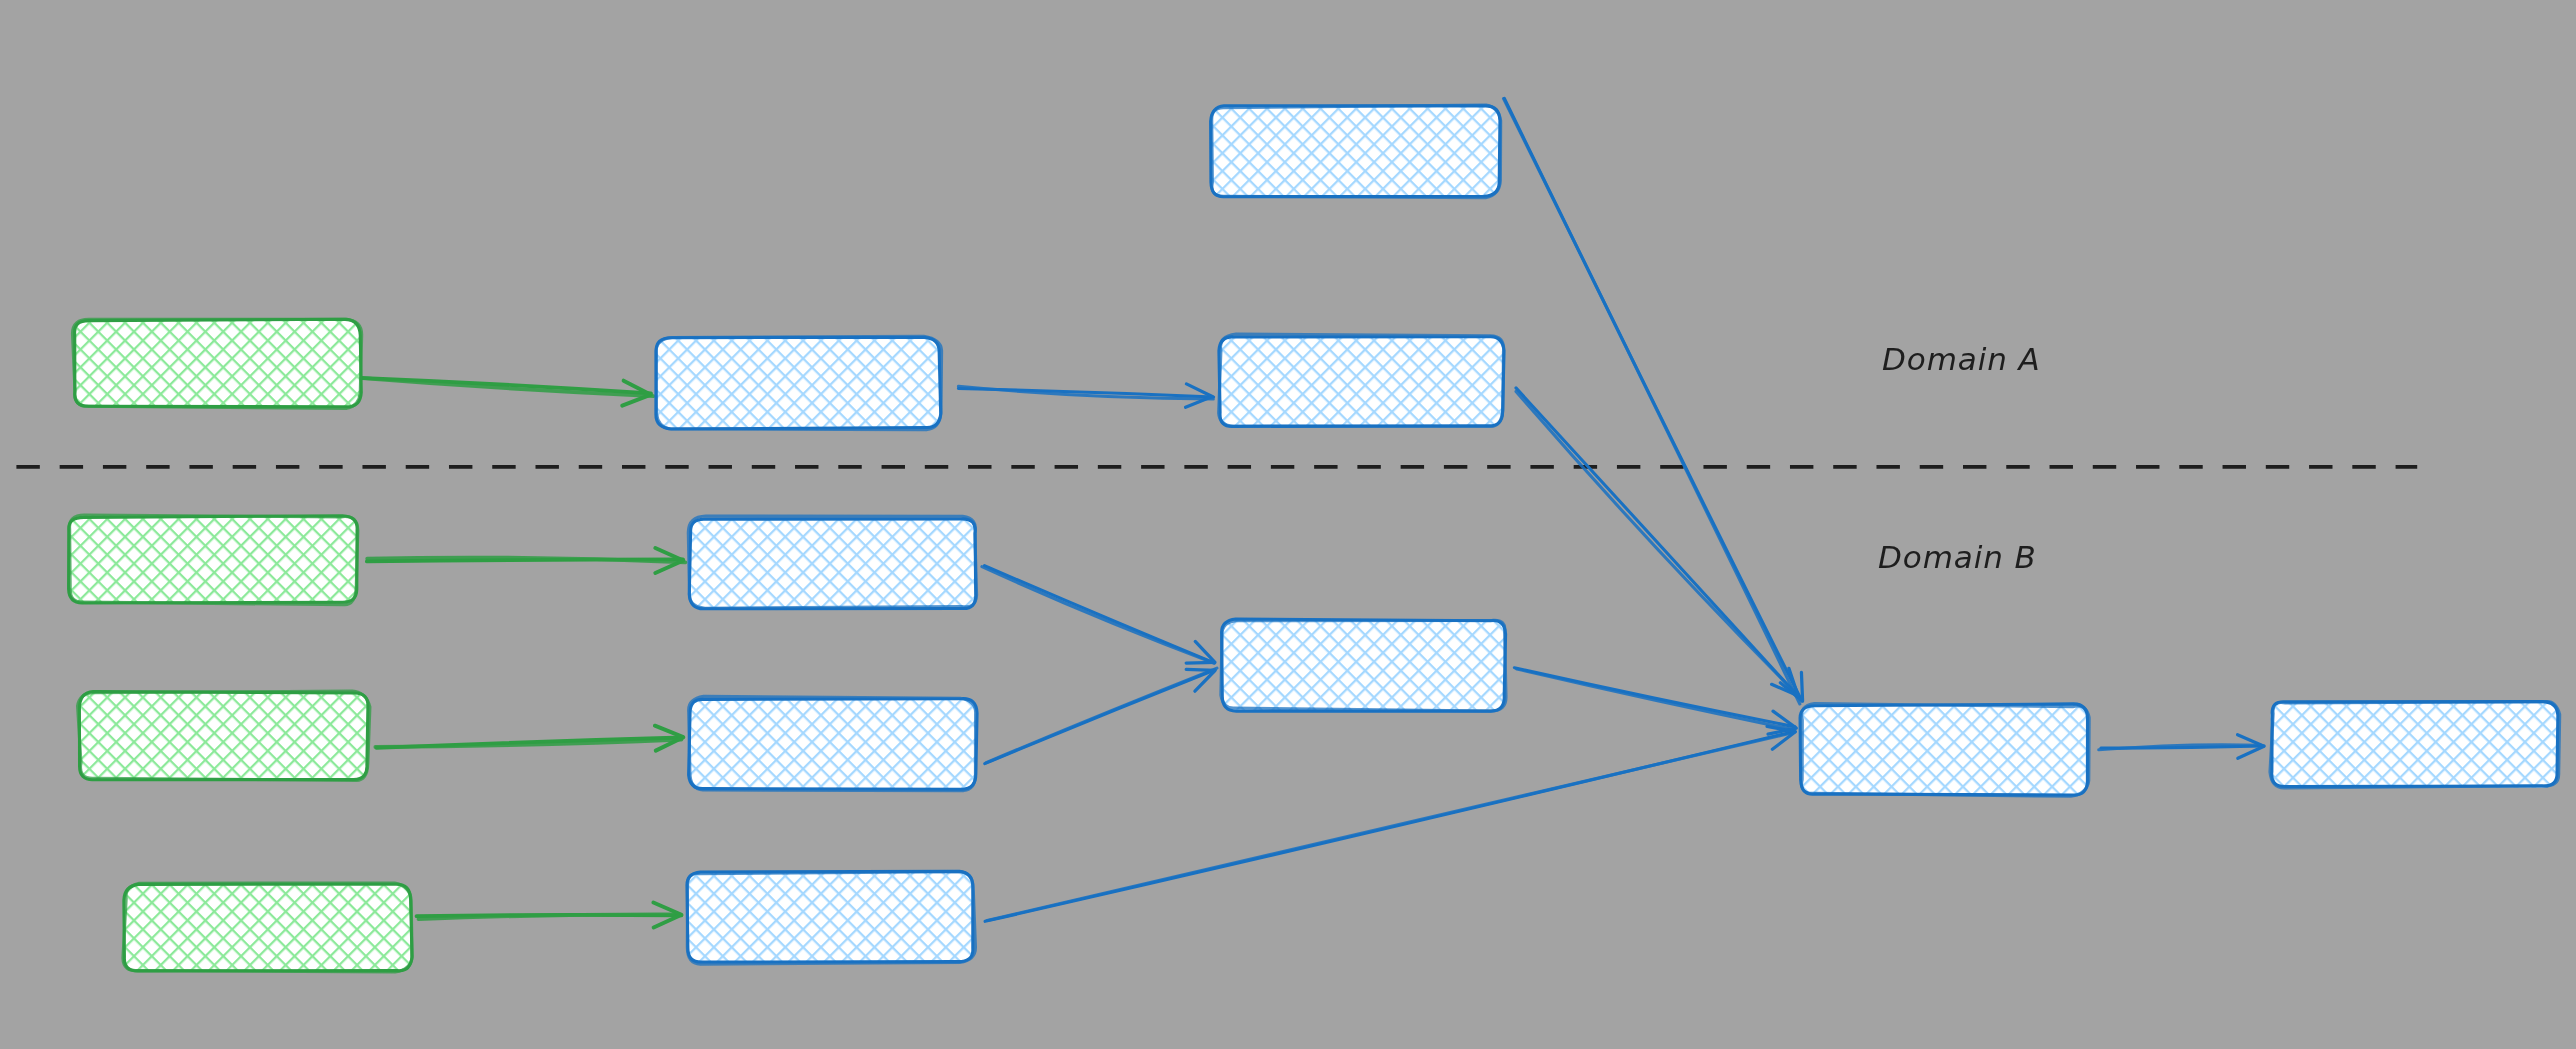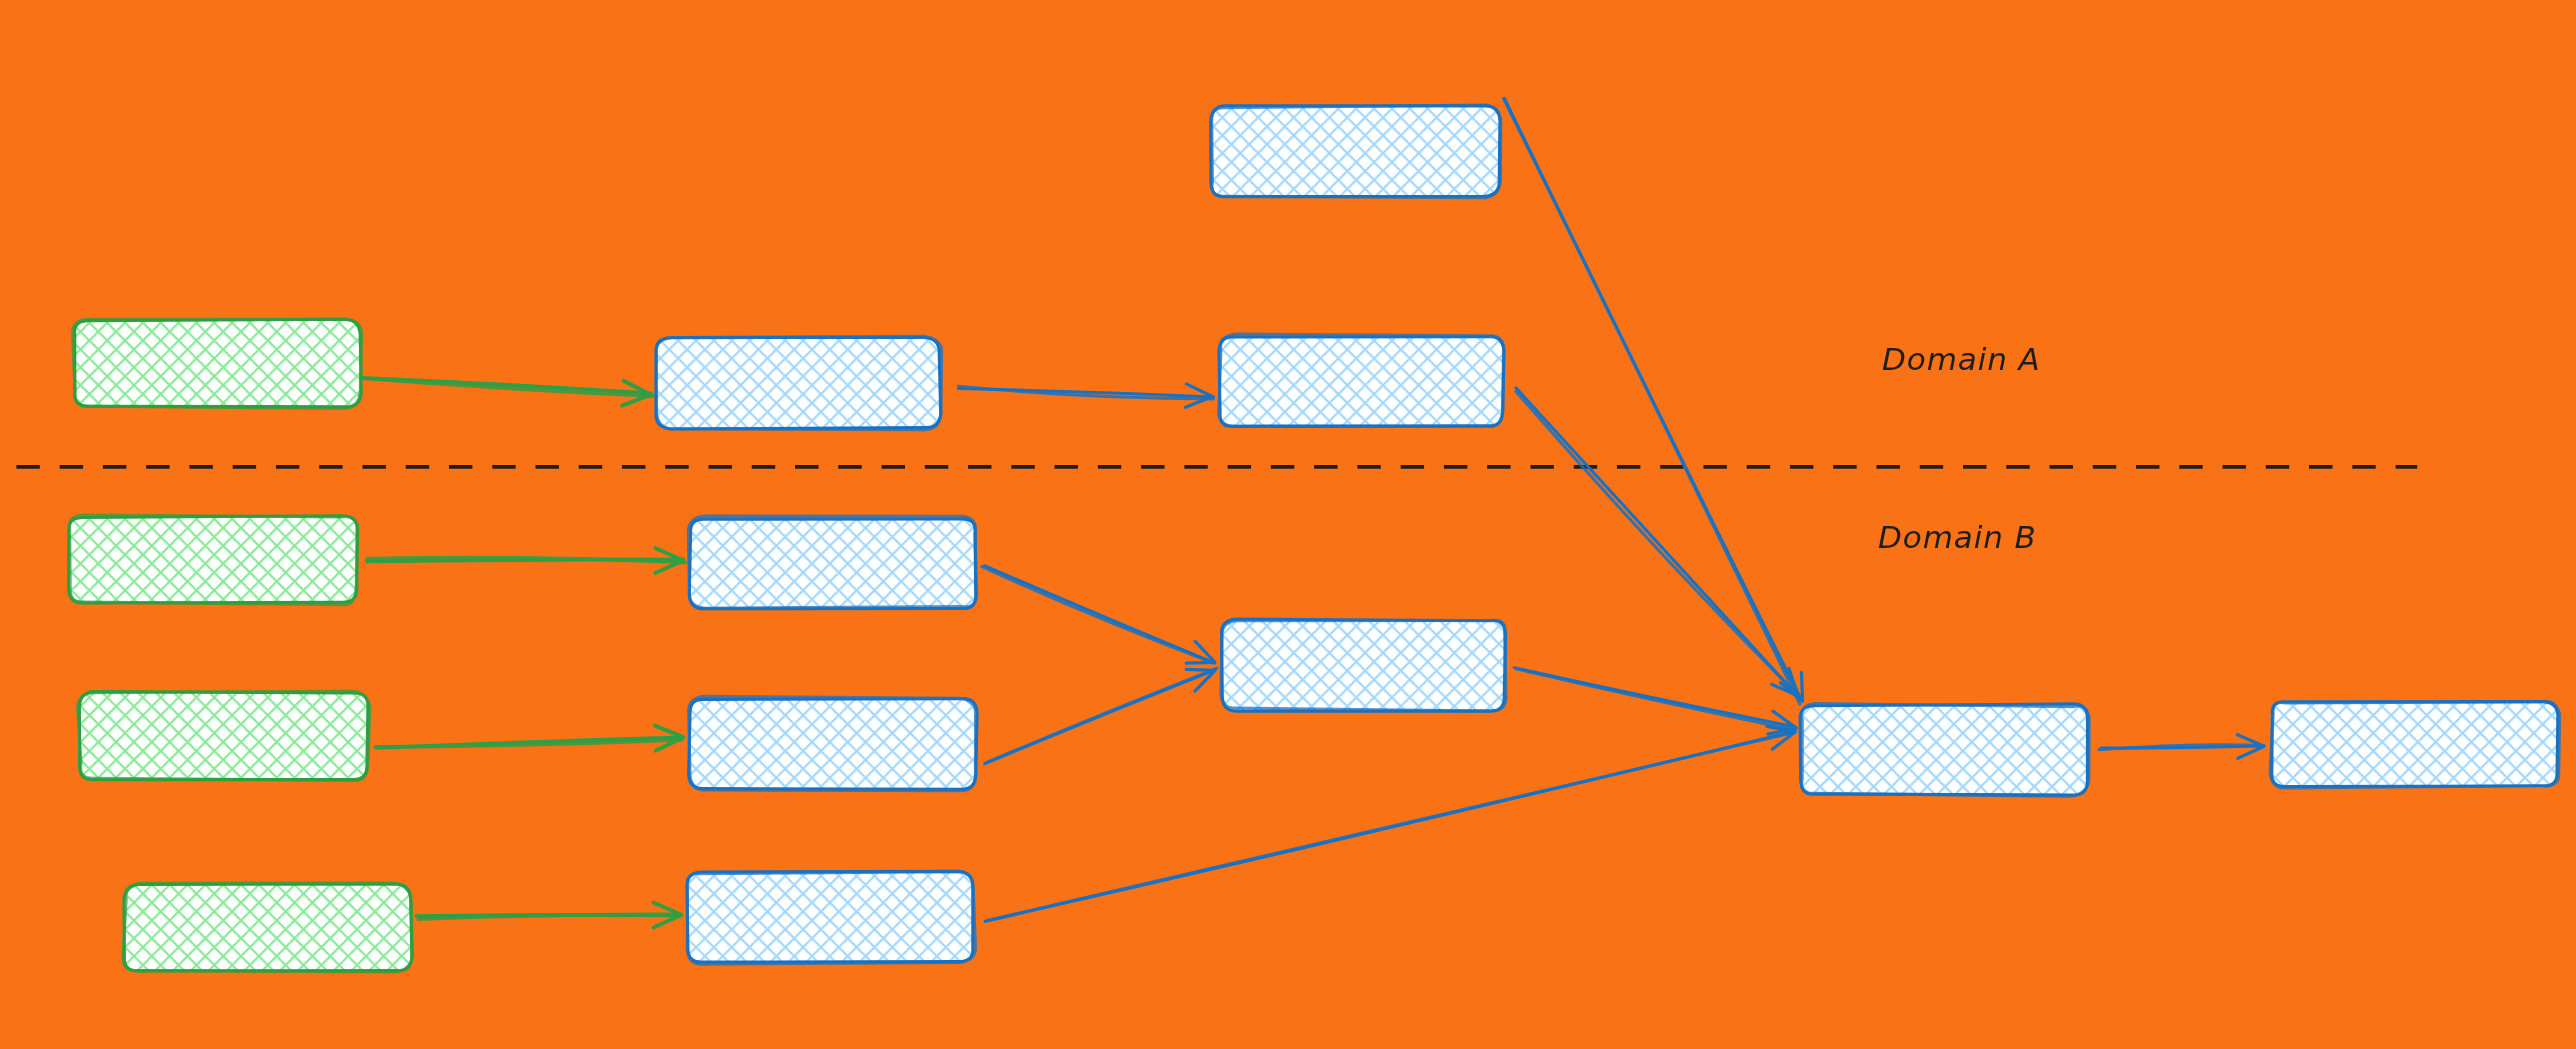--- a/index.html
+++ b/index.html
@@ -1,17 +1,17 @@
 <!DOCTYPE html>
 <html style="font-size:14.4px"><head>
 <meta charset="utf-8">
 <style>
   html,body{margin:0;padding:0;background:#ffffff;}
   body{font-family:"DejaVu Sans", sans-serif;}
-  #stage{position:relative;width:2576px;height:1049px;background:#f97316;overflow:hidden;}
+  #stage{position:relative;width:2576px;height:1049px;background:#a3a3a3;overflow:hidden;}
   #stage svg{position:absolute;left:0;top:0;width:2576px;height:1049px;}
   .domain-label{
     position:absolute;
     font-family:"DejaVu Sans", sans-serif;
     font-size:31px;
     font-style:italic;
     letter-spacing:0.9px;
     color:#1e1e1e;
     white-space:nowrap;
     user-select:none;
@@ -163,16 +163,16 @@
         <g>
           <path d="M 2535.6214197160775 778.2186449055647 L 2822.4087686544326 777.6232728960101 Q 2838.442383099181 778.6379798895856 2837.724938392884 793.7631181719541 L 2837.998542213812 856.9070283893063 Q 2838.6222389227814 873.5908485419075 2822.2839746480267 873.7340074546328 L 2535.3426614762016 872.389465570538 Q 2519.9661720279446 872.9358070376961 2520.5940171248253 857.319311142489 L 2519.4598064423817 793.3839504719637 Q 2520.697898102504 777.6001991273836 2535.6214197160775 778.2186449055647 Z" fill="url(#hatch-blue)" stroke="none"></path>
           <path d="M 2536.44682884293 778.8326778421331 L 2821.1230312348916 778.5481137045417 Q 2837.2430240316517 779.001354456973 2838.056968403448 793.442138004602 L 2837.142226123969 857.4614015348542 Q 2837.7871759419268 871.9063905716438 2822.5242383964937 872.2592840196841 L 2535.2702727081582 872.7182960991368 Q 2518.8785197019943 872.7431950096708 2520.749537516548 856.2084653856272 L 2521.084557224384 792.8085112571756 Q 2520.0949640756917 776.9874994278828 2536.44682884293 778.8326778421331 Z" fill="none" stroke="#1971c2" stroke-width="3.4" stroke-linecap="round" stroke-linejoin="round" opacity="1"></path>
           <path d="M 2535.6020513067033 779.9903432866513 L 2824.1471525213433 778.7061559691588 Q 2835.6117537796554 777.0298803716106 2840.118391229826 792.6657064442829 L 2839.0132995144527 857.9955970779972 Q 2839.4638011950365 874.1865840928566 2820.1025306704 871.8082925325298 L 2534.245441627803 874.3065829771136 Q 2520.4988262190013 874.3839992540813 2518.5976741795416 856.7545209417839 L 2522.2232053778243 791.6193548202605 Q 2520.4030162824333 777.0079036719203 2535.6020513067033 779.9903432866513 Z" fill="none" stroke="#1971c2" stroke-width="3.4" stroke-linecap="round" stroke-linejoin="round" opacity="0.75"></path>
         </g>
       </g>
   </svg>
 
   <div id="labels-layer">
       <div class="domain-label" style="left: 1882px; top: 341px;">Domain A</div>
-      <div class="domain-label" style="left: 1878px; top: 519px;">Domain B</div>
+      <div class="domain-label" style="left: 1878px; top: 539px;">Domain B</div>
     </div>
 </div>
 
 
 </body></html>

